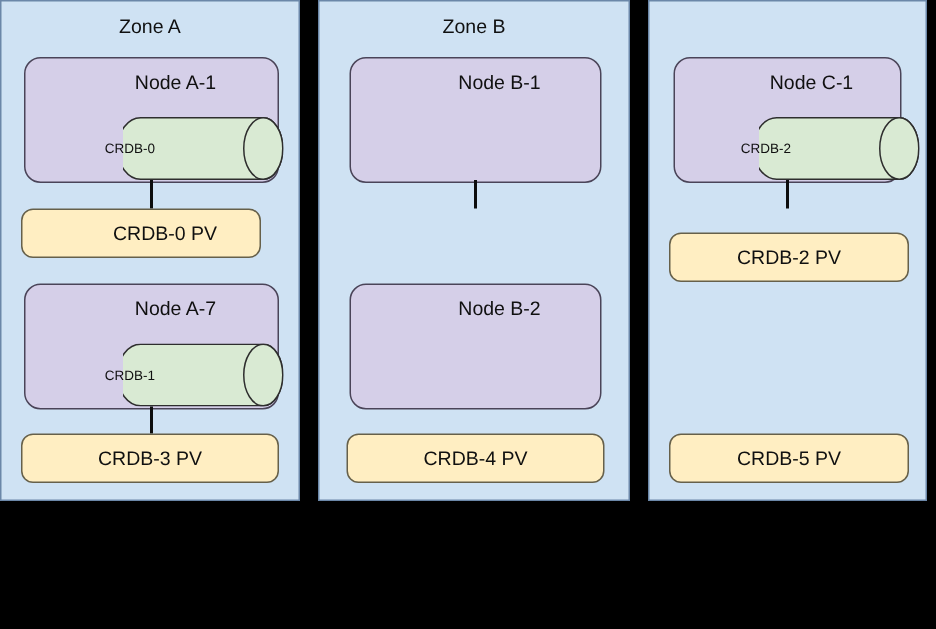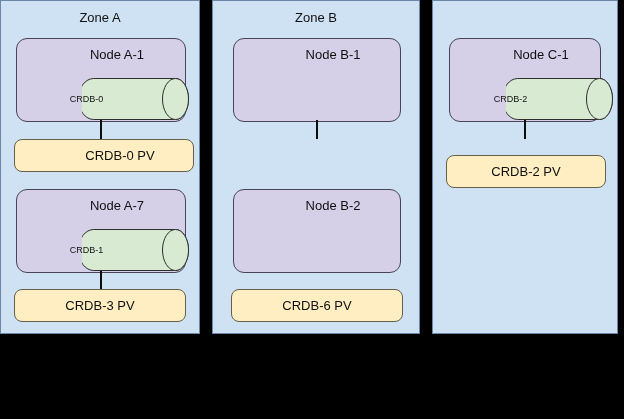--- a/index.html
+++ b/index.html
@@ -130,49 +130,52 @@
         <div class="node-title">Node A-7</div>
       </div>
       <div class="cylinder" style="left: 46px; top: 228px; width: 107px; height: 42px;">
         <svg width="107" height="42" viewBox="0 0 107 42">
           <path d="M 11.775 0.5 L 93.5 0.5 A 13 20.5 0 0 1 93.5 41.5 L 11.775 41.5 A 15.375 20.5 0 0 1 11.775 0.5 Z" fill="#d9ead3" stroke="#2e2e2e" stroke-width="1"></path>
           <ellipse cx="93.5" cy="21" rx="13" ry="20.5" fill="#d9ead3" stroke="#2e2e2e" stroke-width="1"></ellipse>
         </svg>
         <div class="cyl-label">CRDB-1</div>
       </div>
       <div class="connector" style="left: 99px; top: 270px; height: 18px; border-left-color: rgb(13, 13, 13);"></div>
-      <div class="pv" style="left: 13px; top: 138px; width: 180px; height: 33px; background: rgb(255, 238, 194); border-color: rgb(102, 96, 74); padding-left: 32px;">
+      <div class="pv" style="left: 13px; top: 138px; width: 160px; height: 33px; background: rgb(255, 238, 194); border-color: rgb(102, 96, 74); padding-left: 32px;">
         <span class="pv-label">CRDB-0 PV</span>
       </div>
       <div class="pv" style="left: 13px; top: 288px; width: 172px; height: 33px; background: rgb(255, 238, 194); border-color: rgb(102, 96, 74);">
         <span class="pv-label">CRDB-3 PV</span>
       </div>
     </div>
     <div class="zone" id="zone-1" style="left: 212px; width: 208px; background: rgb(207, 226, 243); border-color: rgb(107, 135, 168);">
       <div class="zone-title">Zone B</div>
       <div class="node" style="left: 20px; top: 37px; width: 168px; height: 84px; background: rgb(213, 207, 232); border-color: rgb(74, 68, 88);">
         <div class="node-title">Node B-1</div>
       </div>
       <div class="connector" style="left: 103px; top: 119px; height: 19px; border-left-color: rgb(13, 13, 13);"></div>
       <div class="node" style="left: 20px; top: 188px; width: 168px; height: 84px; background: rgb(213, 207, 232); border-color: rgb(74, 68, 88);">
         <div class="node-title">Node B-2</div>
       </div>
       <div class="pv" style="left: 18px; top: 288px; width: 172px; height: 33px; background: rgb(255, 238, 194); border-color: rgb(102, 96, 74);">
-        <span class="pv-label">CRDB-6 PV</span>
+        <span class="pv-label">CRDB-4 PV</span>
       </div>
     </div>
     <div class="zone" id="zone-2" style="left: 432px; width: 186px; background: rgb(207, 226, 243); border-color: rgb(107, 135, 168);">
       <div class="node" style="left: 16px; top: 37px; width: 152px; height: 84px; background: rgb(213, 207, 232); border-color: rgb(74, 68, 88);">
         <div class="node-title">Node C-1</div>
       </div>
       <div class="cylinder" style="left: 38px; top: 77px; width: 107px; height: 42px;">
         <svg width="107" height="42" viewBox="0 0 107 42">
           <path d="M 11.775 0.5 L 93.5 0.5 A 13 20.5 0 0 1 93.5 41.5 L 11.775 41.5 A 15.375 20.5 0 0 1 11.775 0.5 Z" fill="#d9ead3" stroke="#2e2e2e" stroke-width="1"></path>
           <ellipse cx="93.5" cy="21" rx="13" ry="20.5" fill="#d9ead3" stroke="#2e2e2e" stroke-width="1"></ellipse>
         </svg>
         <div class="cyl-label">CRDB-2</div>
       </div>
       <div class="connector" style="left: 91px; top: 119px; height: 19px; border-left-color: rgb(13, 13, 13);"></div>
       <div class="pv" style="left: 13px; top: 138px; width: 160px; height: 33px; background: rgb(255, 238, 194); border-color: rgb(102, 96, 74); margin-top: 16px;">
         <span class="pv-label">CRDB-2 PV</span>
       </div>
+      <div class="pv" style="left: 13px; top: 288px; width: 160px; height: 33px; background: rgb(255, 238, 194); border-color: rgb(102, 96, 74);">
+        <span class="pv-label">CRDB-5 PV</span>
+      </div>
     </div>
   </div>
 
 </body></html>

